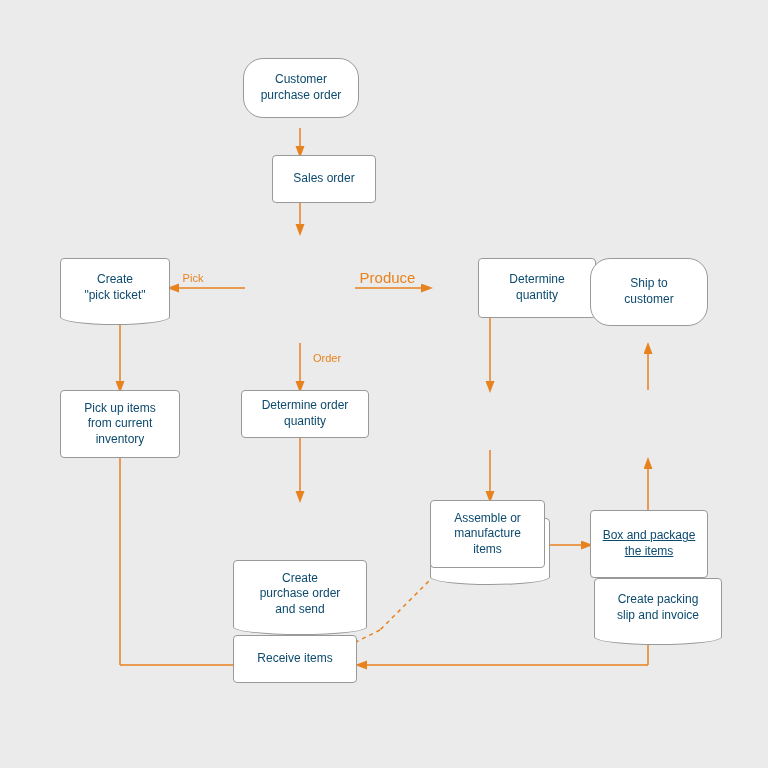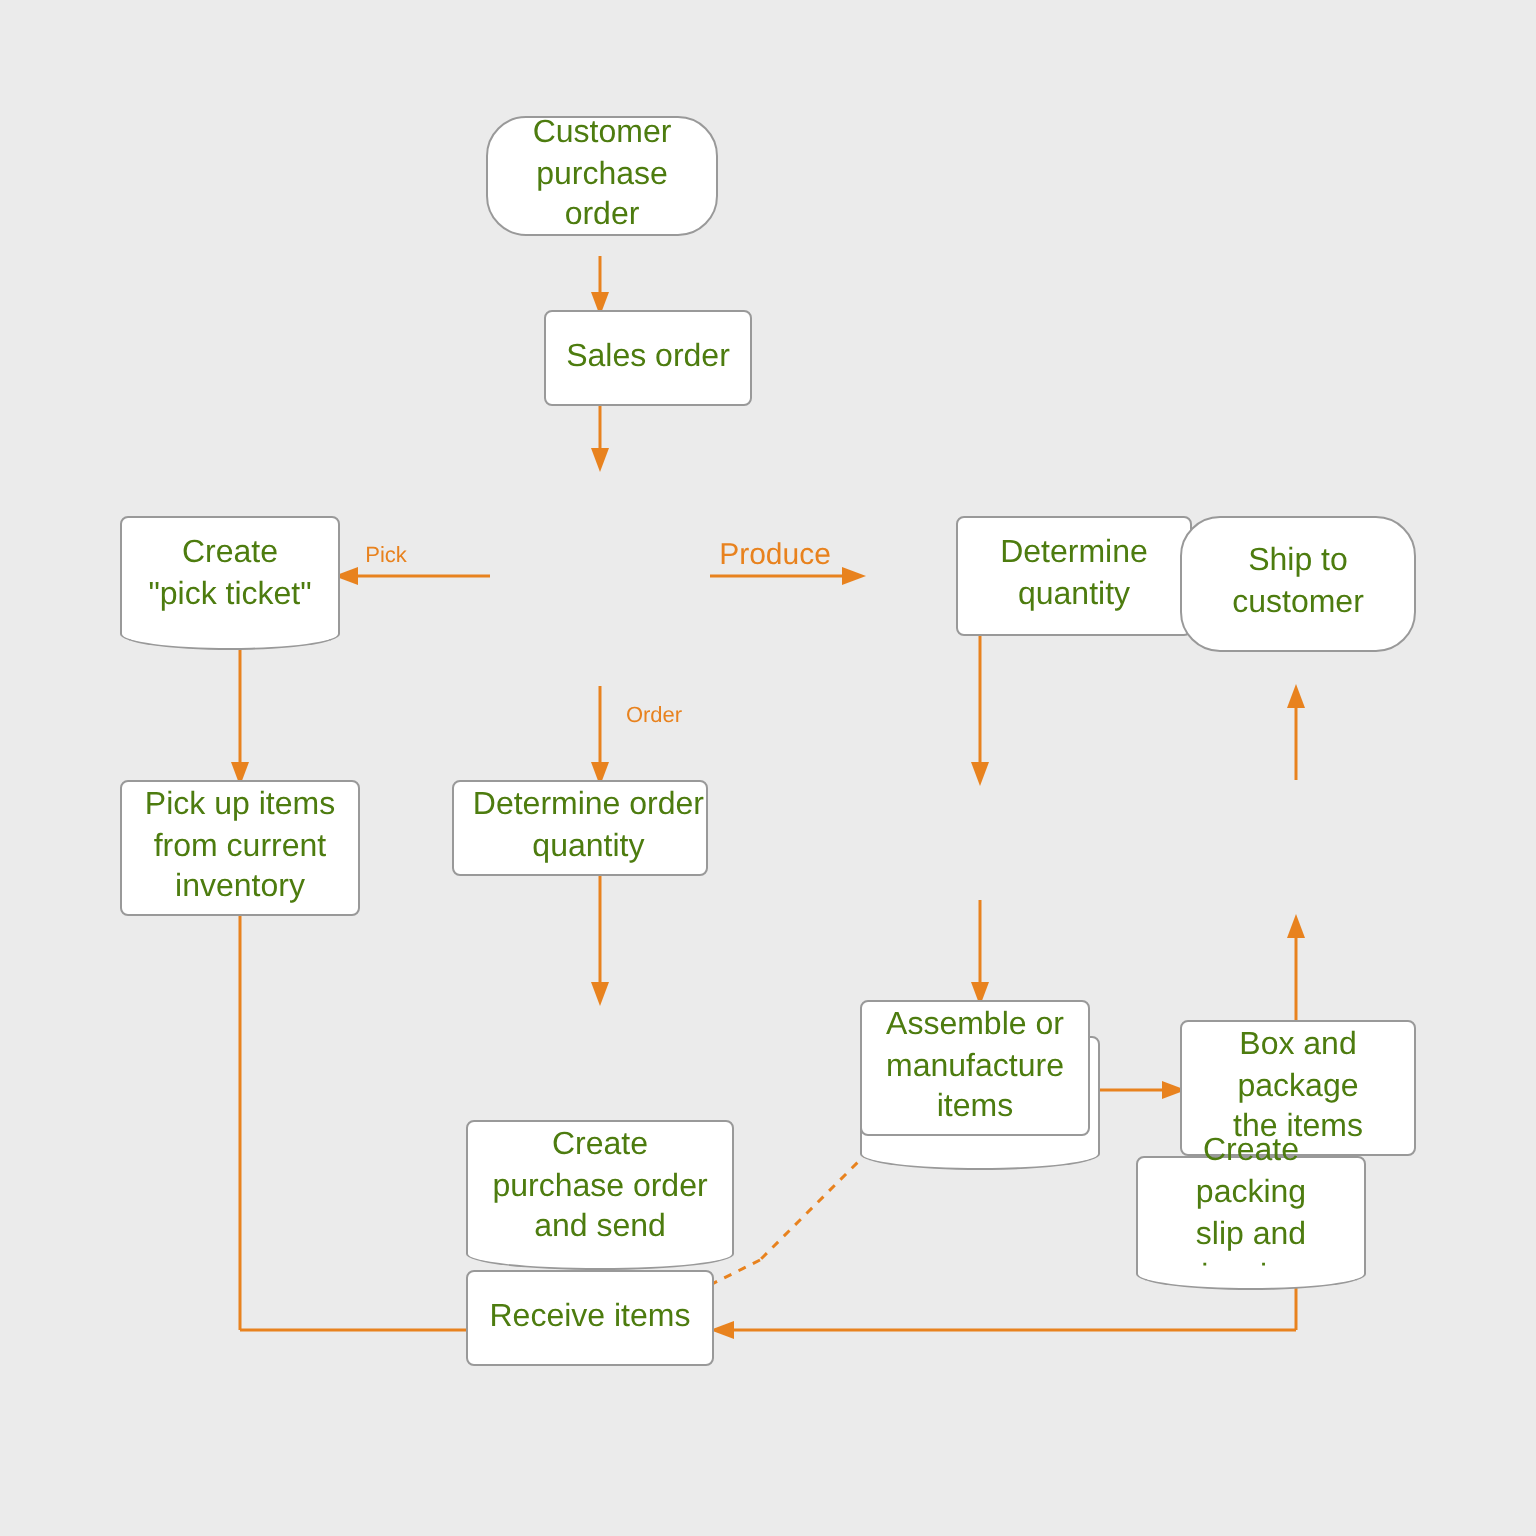--- a/index.html
+++ b/index.html
@@ -15,22 +15,22 @@
       width: 768px;
       height: 768px;
     }
     
     .node {
       position: absolute;
       display: flex;
       align-items: center;
       justify-content: center;
       text-align: center;
-      font-size: 16px;
-      color: #4d7c0f;
+      font-size: 12px;
+      color: #0c4a6e;
       line-height: 1.3;
     }
     .rect {
       background: white;
       border: 1.5px solid #999;
       border-radius: 4px;
     }
     .rounded {
       background: white;
       border: 1.5px solid #999;
@@ -156,21 +156,21 @@
   <div class="node" style="left:307px; top:348px; width:40px; height:20px; font-size:11px; color:#e8821e;">Order</div>
 
   <div class="node doc" style="left:60px; top:258px; width:110px; height:60px; padding:6px;">
     <span>Create<br>"pick ticket"</span>
   </div>
 
   <div class="node rect" style="left:60px; top:390px; width:120px; height:68px; padding:6px;">
     <span>Pick up items<br>from current<br>inventory</span>
   </div>
 
-  <div class="node rect" style="left:226px; top:390px; width:128px; height:48px; padding:1px;justify-content:flex-end;">
+  <div class="node rect" style="left:241px; top:390px; width:128px; height:48px; padding:14px;">
     <span>Determine order<br>quantity</span>
   </div>
 
   <div class="node doc" style="left:233px; top:500px; width:134px; height:68px; padding:6px;">
     <span>Create<br>purchase order<br>and send</span>
   </div>
 
   <div class="node rect" style="left:233px; top:635px; width:124px; height:48px;">
     <span>Receive items</span>
   </div>
@@ -180,25 +180,25 @@
   </div>
 
   <div class="node doc" style="left:430px; top:390px; width:120px; height:60px; padding:6px;">
     <span>Create a<br>work order</span>
   </div>
 
   <div class="node rect" style="left:430px; top:500px; width:115px; height:68px; padding:16px;">
     <span>Assemble or<br>manufacture<br>items</span>
   </div>
 
-  <div class="node rect" style="left:590px; top:510px; width:118px; height:68px; padding:6px;">
+  <div class="node rect" style="left:590px; top:510px; width:118px; height:68px; padding:6px;text-decoration:underline;">
     <span>Box and package<br>the items</span>
   </div>
 
-  <div class="node doc" style="left:568px; top:390px; width:115px; height:60px; padding:6px;">
+  <div class="node doc" style="left:594px; top:390px; width:128px; height:60px; padding:6px;">
     <span>Create packing<br>slip and invoice</span>
   </div>
 
   <div class="node rounded" style="left:590px; top:258px; width:118px; height:68px; padding:0;">
     <span>Ship to<br>customer</span>
   </div>
 
 </div>
 
 </body></html>

